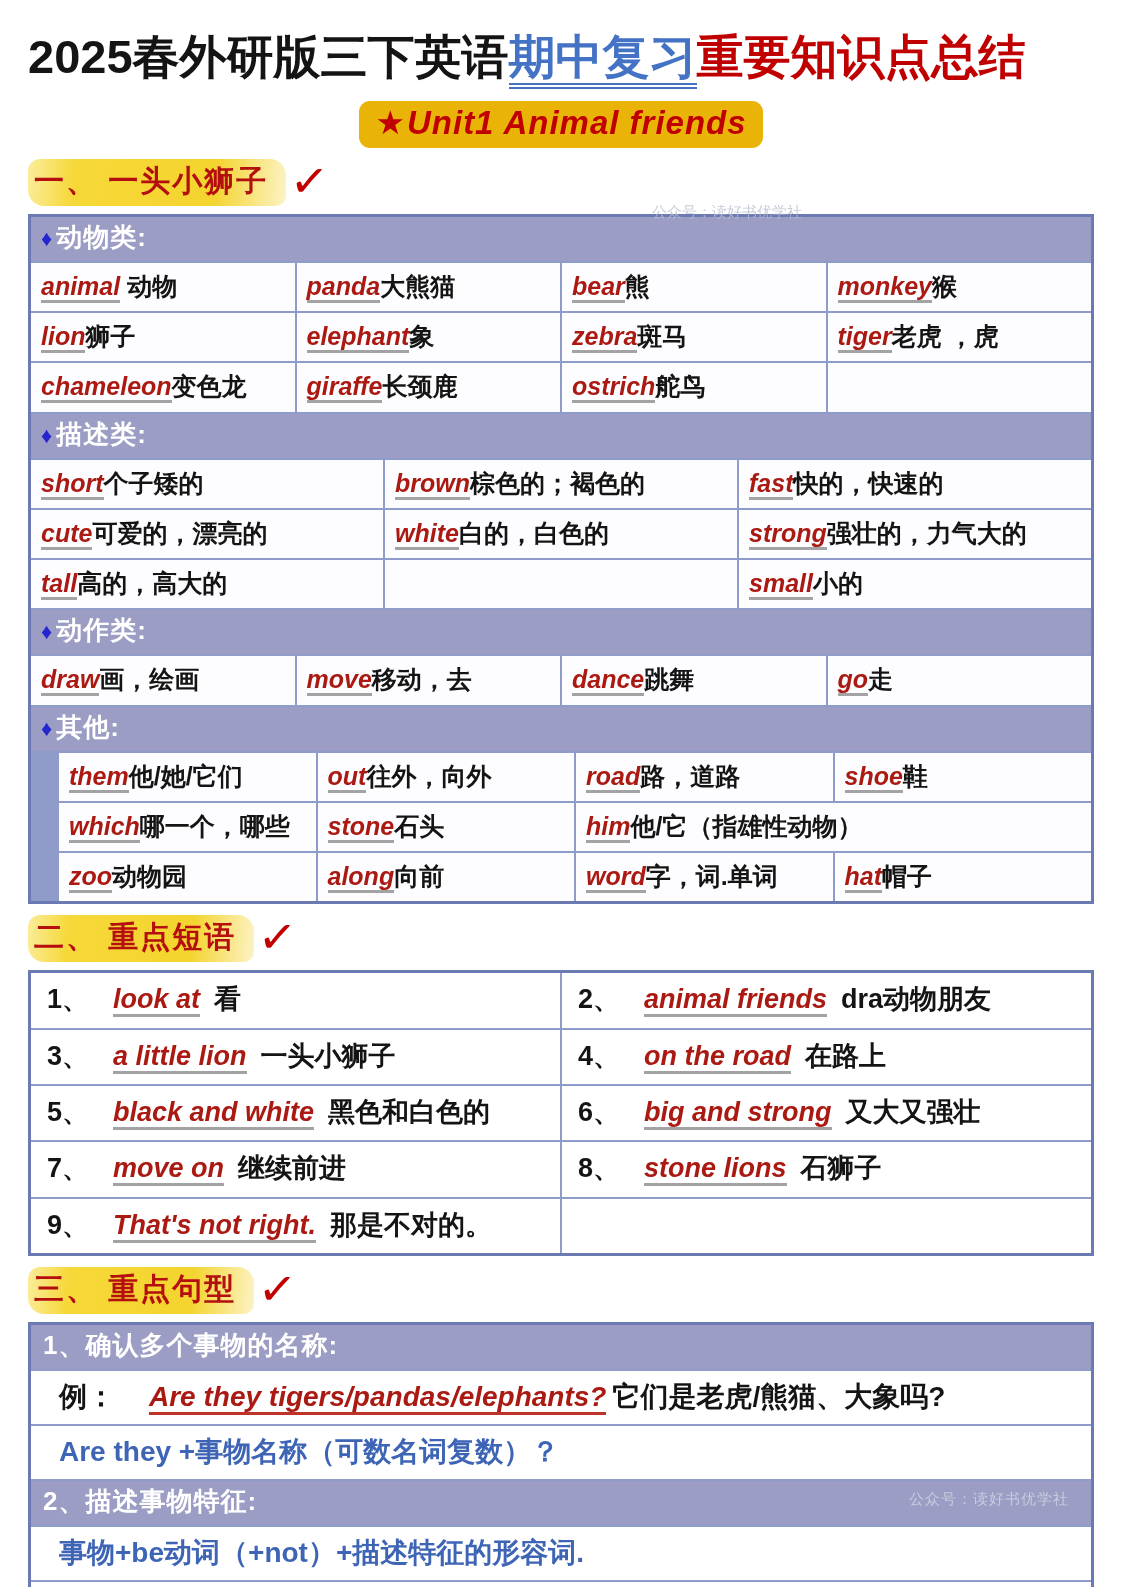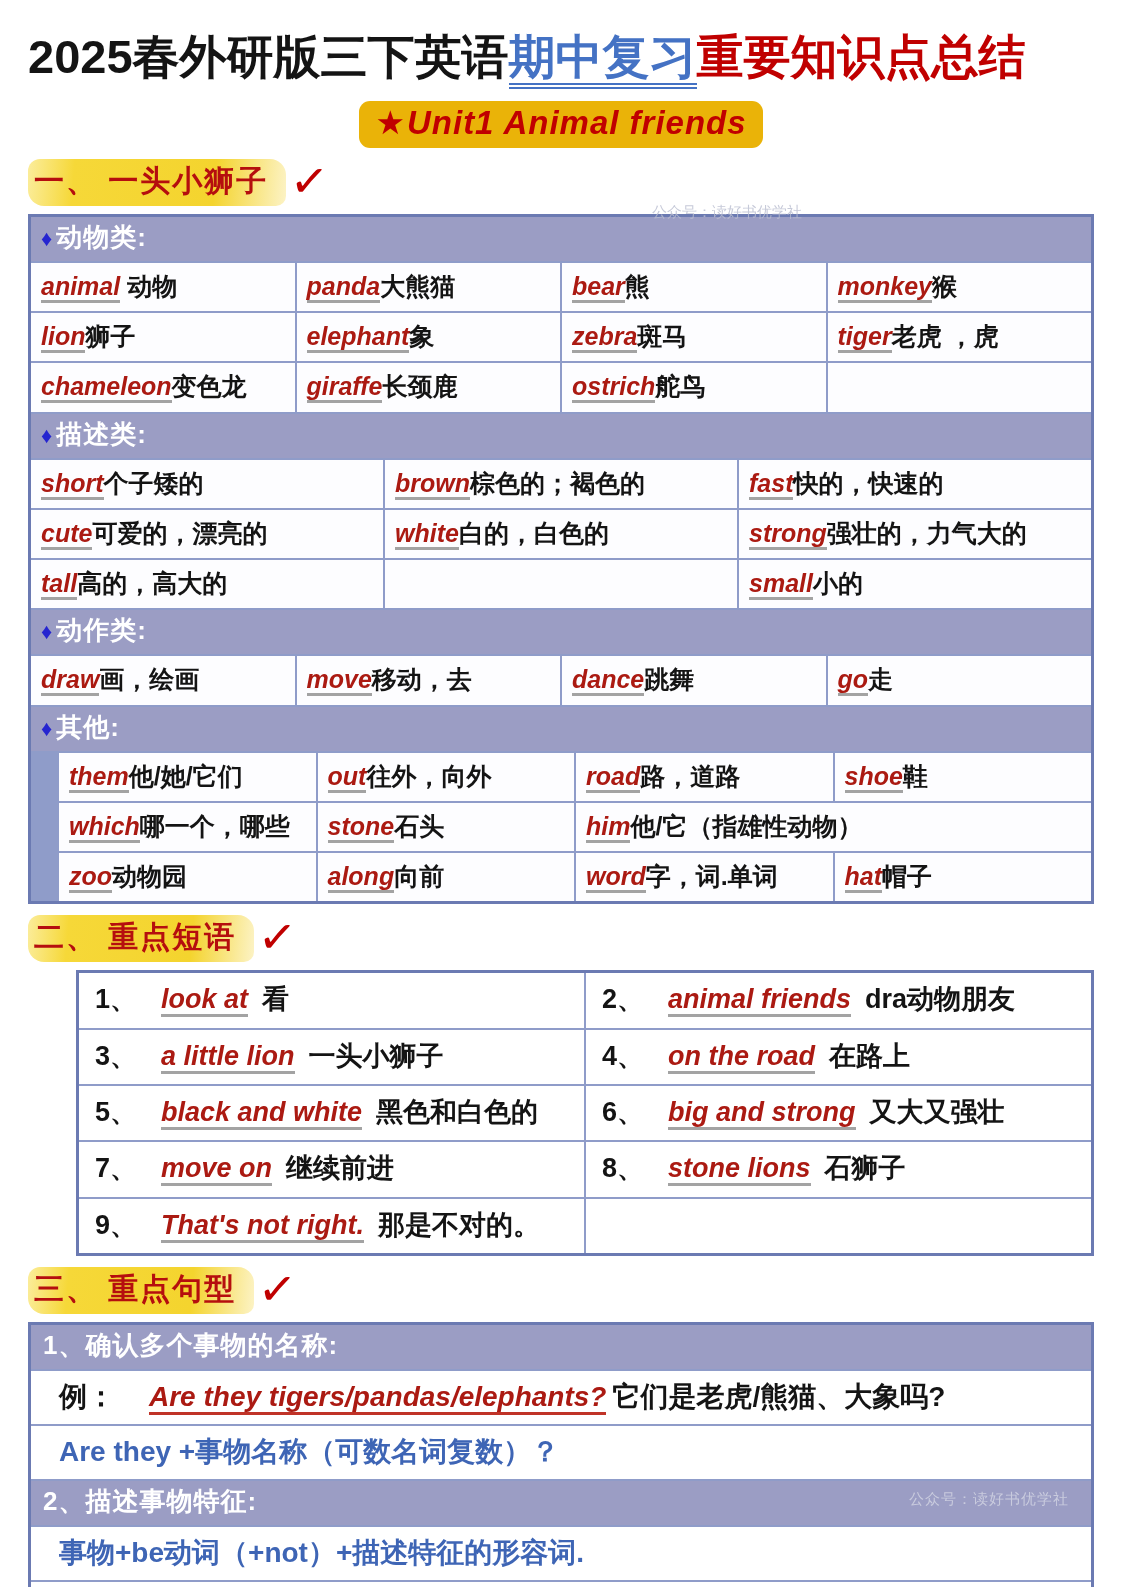--- a/index.html
+++ b/index.html
@@ -28,21 +28,21 @@
   .sec-check{color:#c00000;font-size:46px;font-weight:800;line-height:.8;margin-left:4px;transform:translateY(-6px) rotate(5deg);}
   
   .vocab-table{border:3px solid #6b7ab2;background:#8f9cc9;display:flex;flex-direction:column;gap:2px;}
   .cat-header{background:#9b9dc4;color:#ffffff;font-size:26px;font-weight:700;padding:3px 10px 6px;letter-spacing:1px;}
   .cat-header .diamond{color:#2525d0;margin-right:3px;font-size:22px;}
   .vgrid{display:grid;gap:2px;background:#8f9cc9;}
   .vcell{background:#fdfdff;padding:8px 10px 9px;font-size:25px;min-height:30px;white-space:nowrap;line-height:1.25;}
   .en{color:#ab1a12;font-style:italic;font-weight:700;border-bottom:3px solid #a3a3a3;padding-bottom:0;}
   .zh{color:#141414;font-weight:700;}
   
-  .phrase-table{border:3px solid #6b7ab2;background:#8f9cc9;display:grid;grid-template-columns:1fr 1fr;gap:2px;margin-top:4px;margin-left:48px;}
+  .phrase-table{border:3px solid #6b7ab2;background:#8f9cc9;display:grid;grid-template-columns:1fr 1fr;gap:2px;margin-top:4px;}
   .pcell{background:#ffffff;padding:10px 8px 12px 16px;font-size:27px;line-height:1.2;}
   .pnum{color:#141414;font-weight:600;margin-right:24px;}
   .pcell .en{margin-right:14px;}
   
   .pattern-table{border:3px solid #6b7ab2;background:#8f9cc9;display:flex;flex-direction:column;gap:2px;}
   .prow-header{position:relative;background:#9b9dc4;color:#ffffff;font-size:26px;font-weight:700;padding:3px 12px 6px;letter-spacing:1px;}
   .prow{background:#ffffff;font-size:28px;padding:8px 12px 10px 28px;line-height:1.25;}
   .prow.blue{color:#3e65b5;font-weight:600;}
   .ex-label{color:#141414;font-weight:600;margin-right:34px;}
   .ex-en{color:#ab1a12;font-style:italic;font-weight:700;border-bottom:3px solid #c03328;margin-right:6px;}

